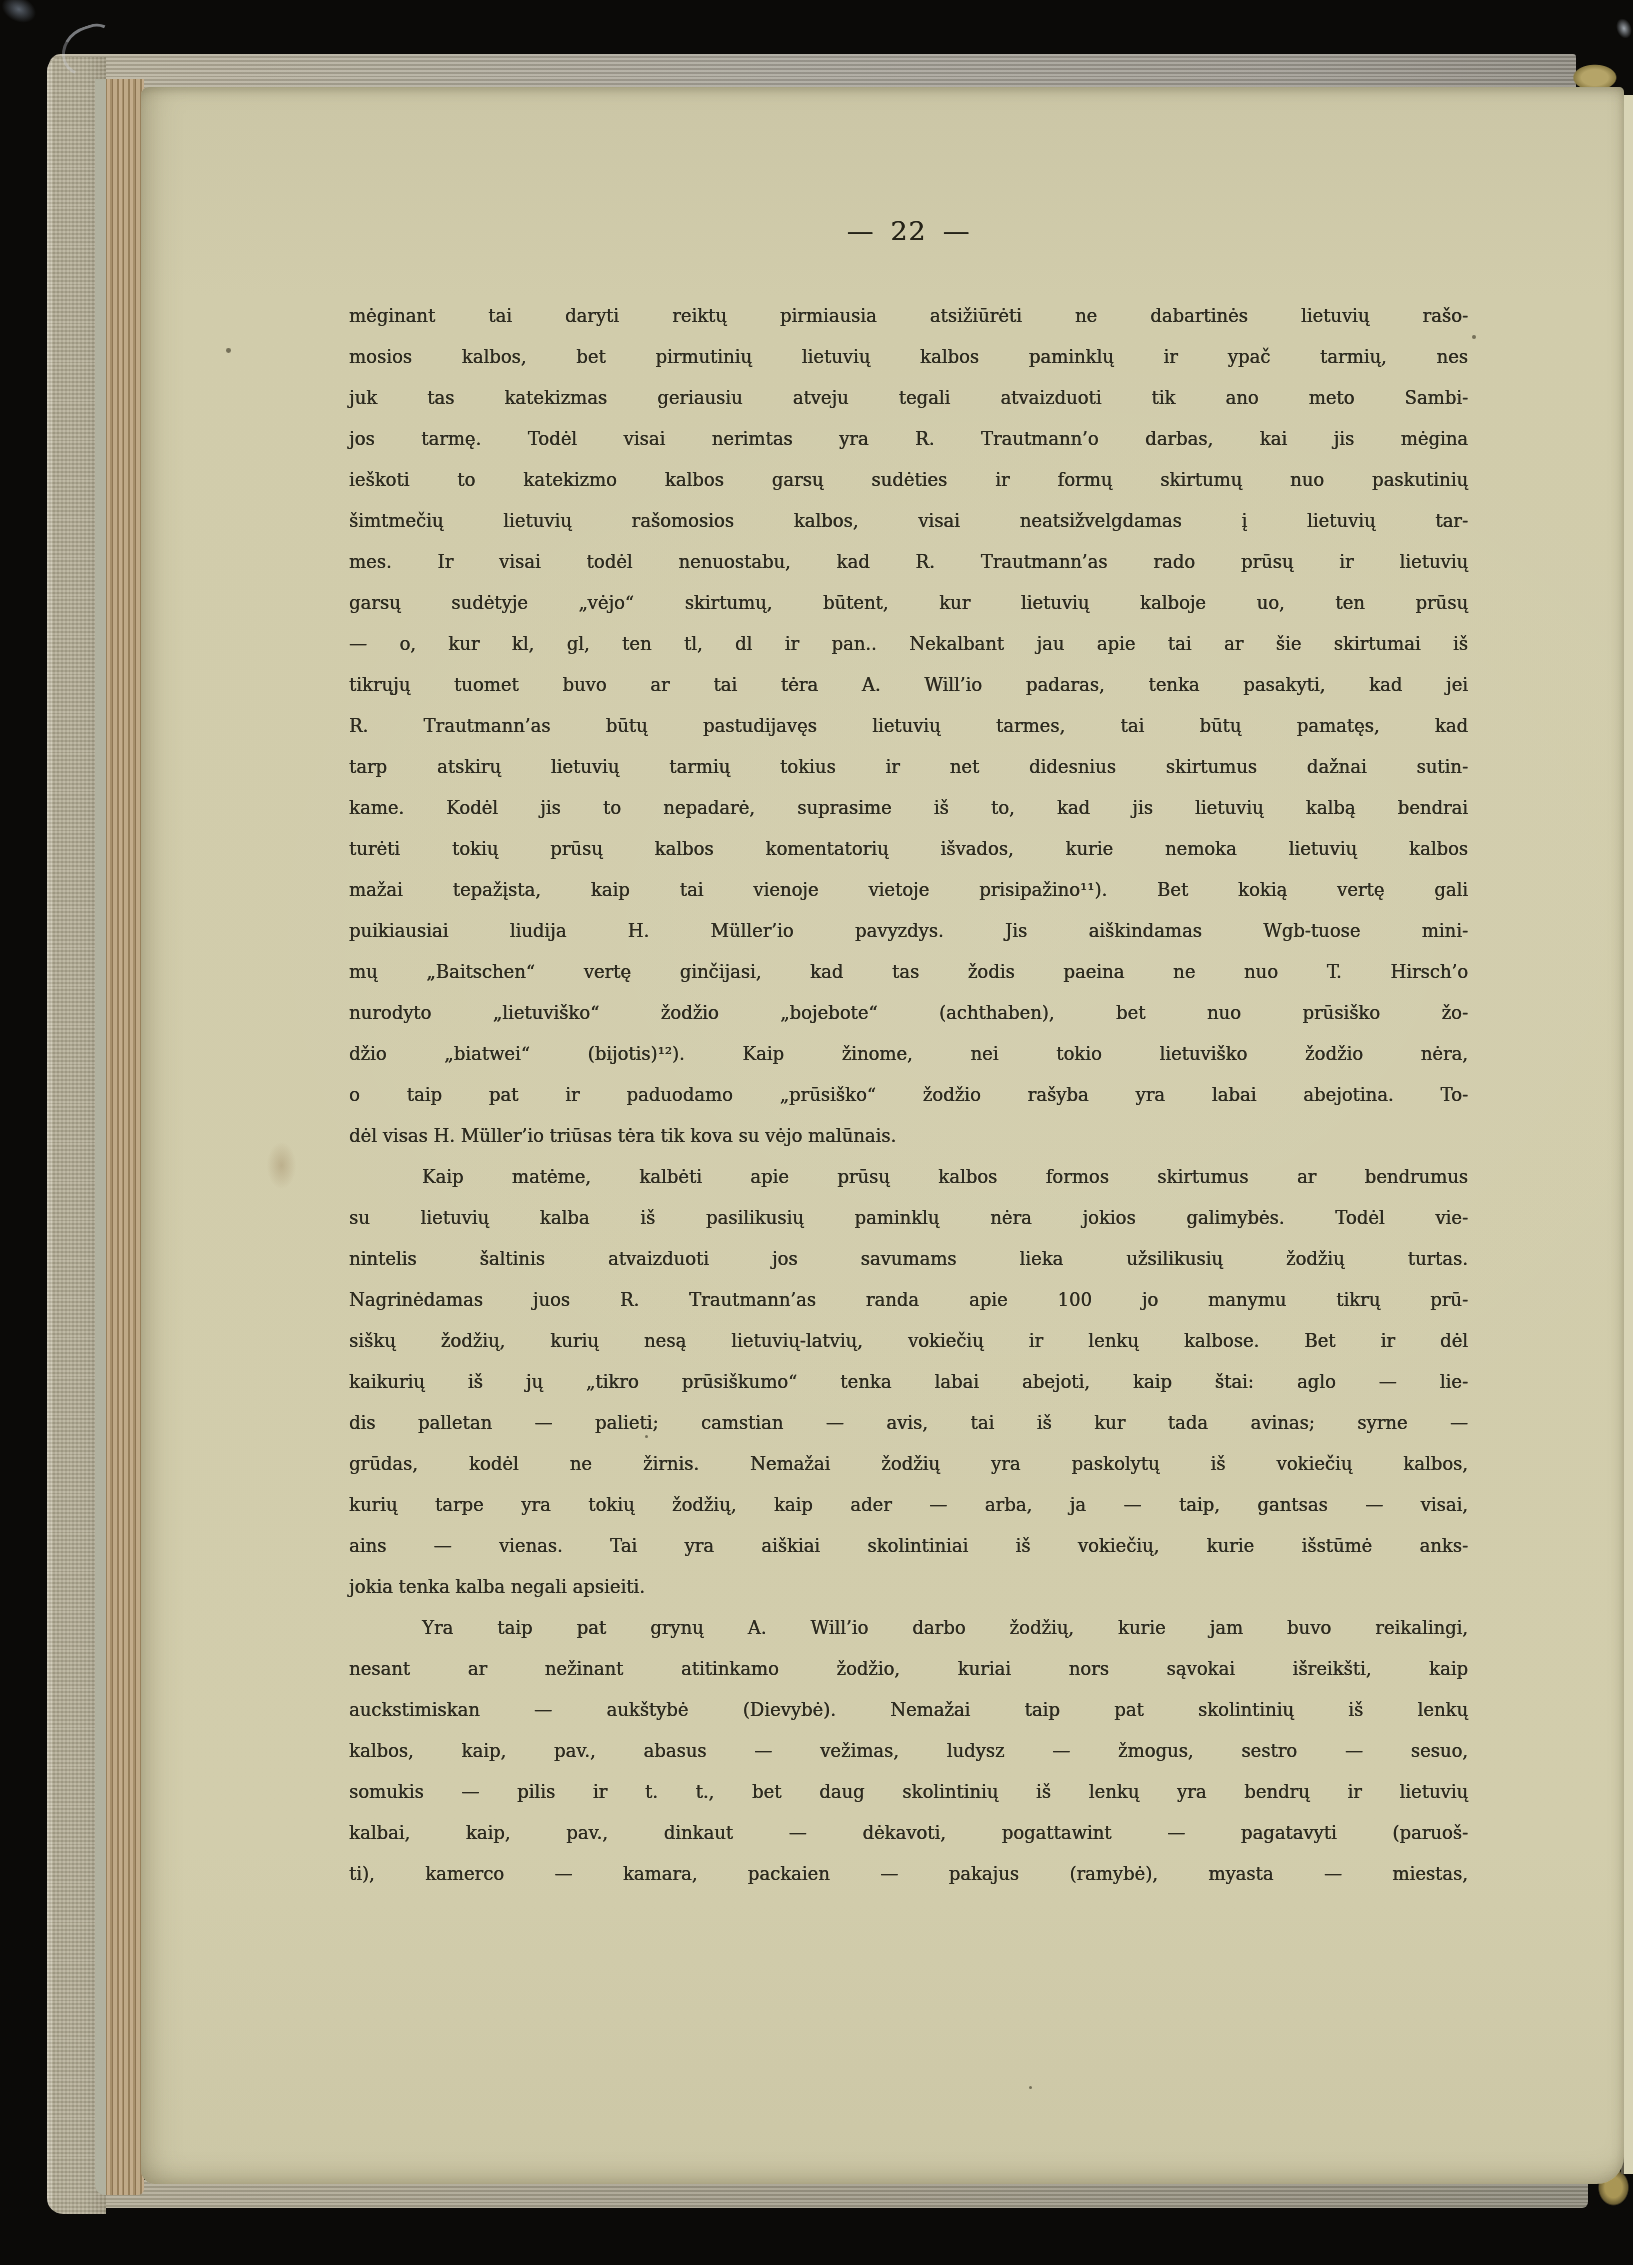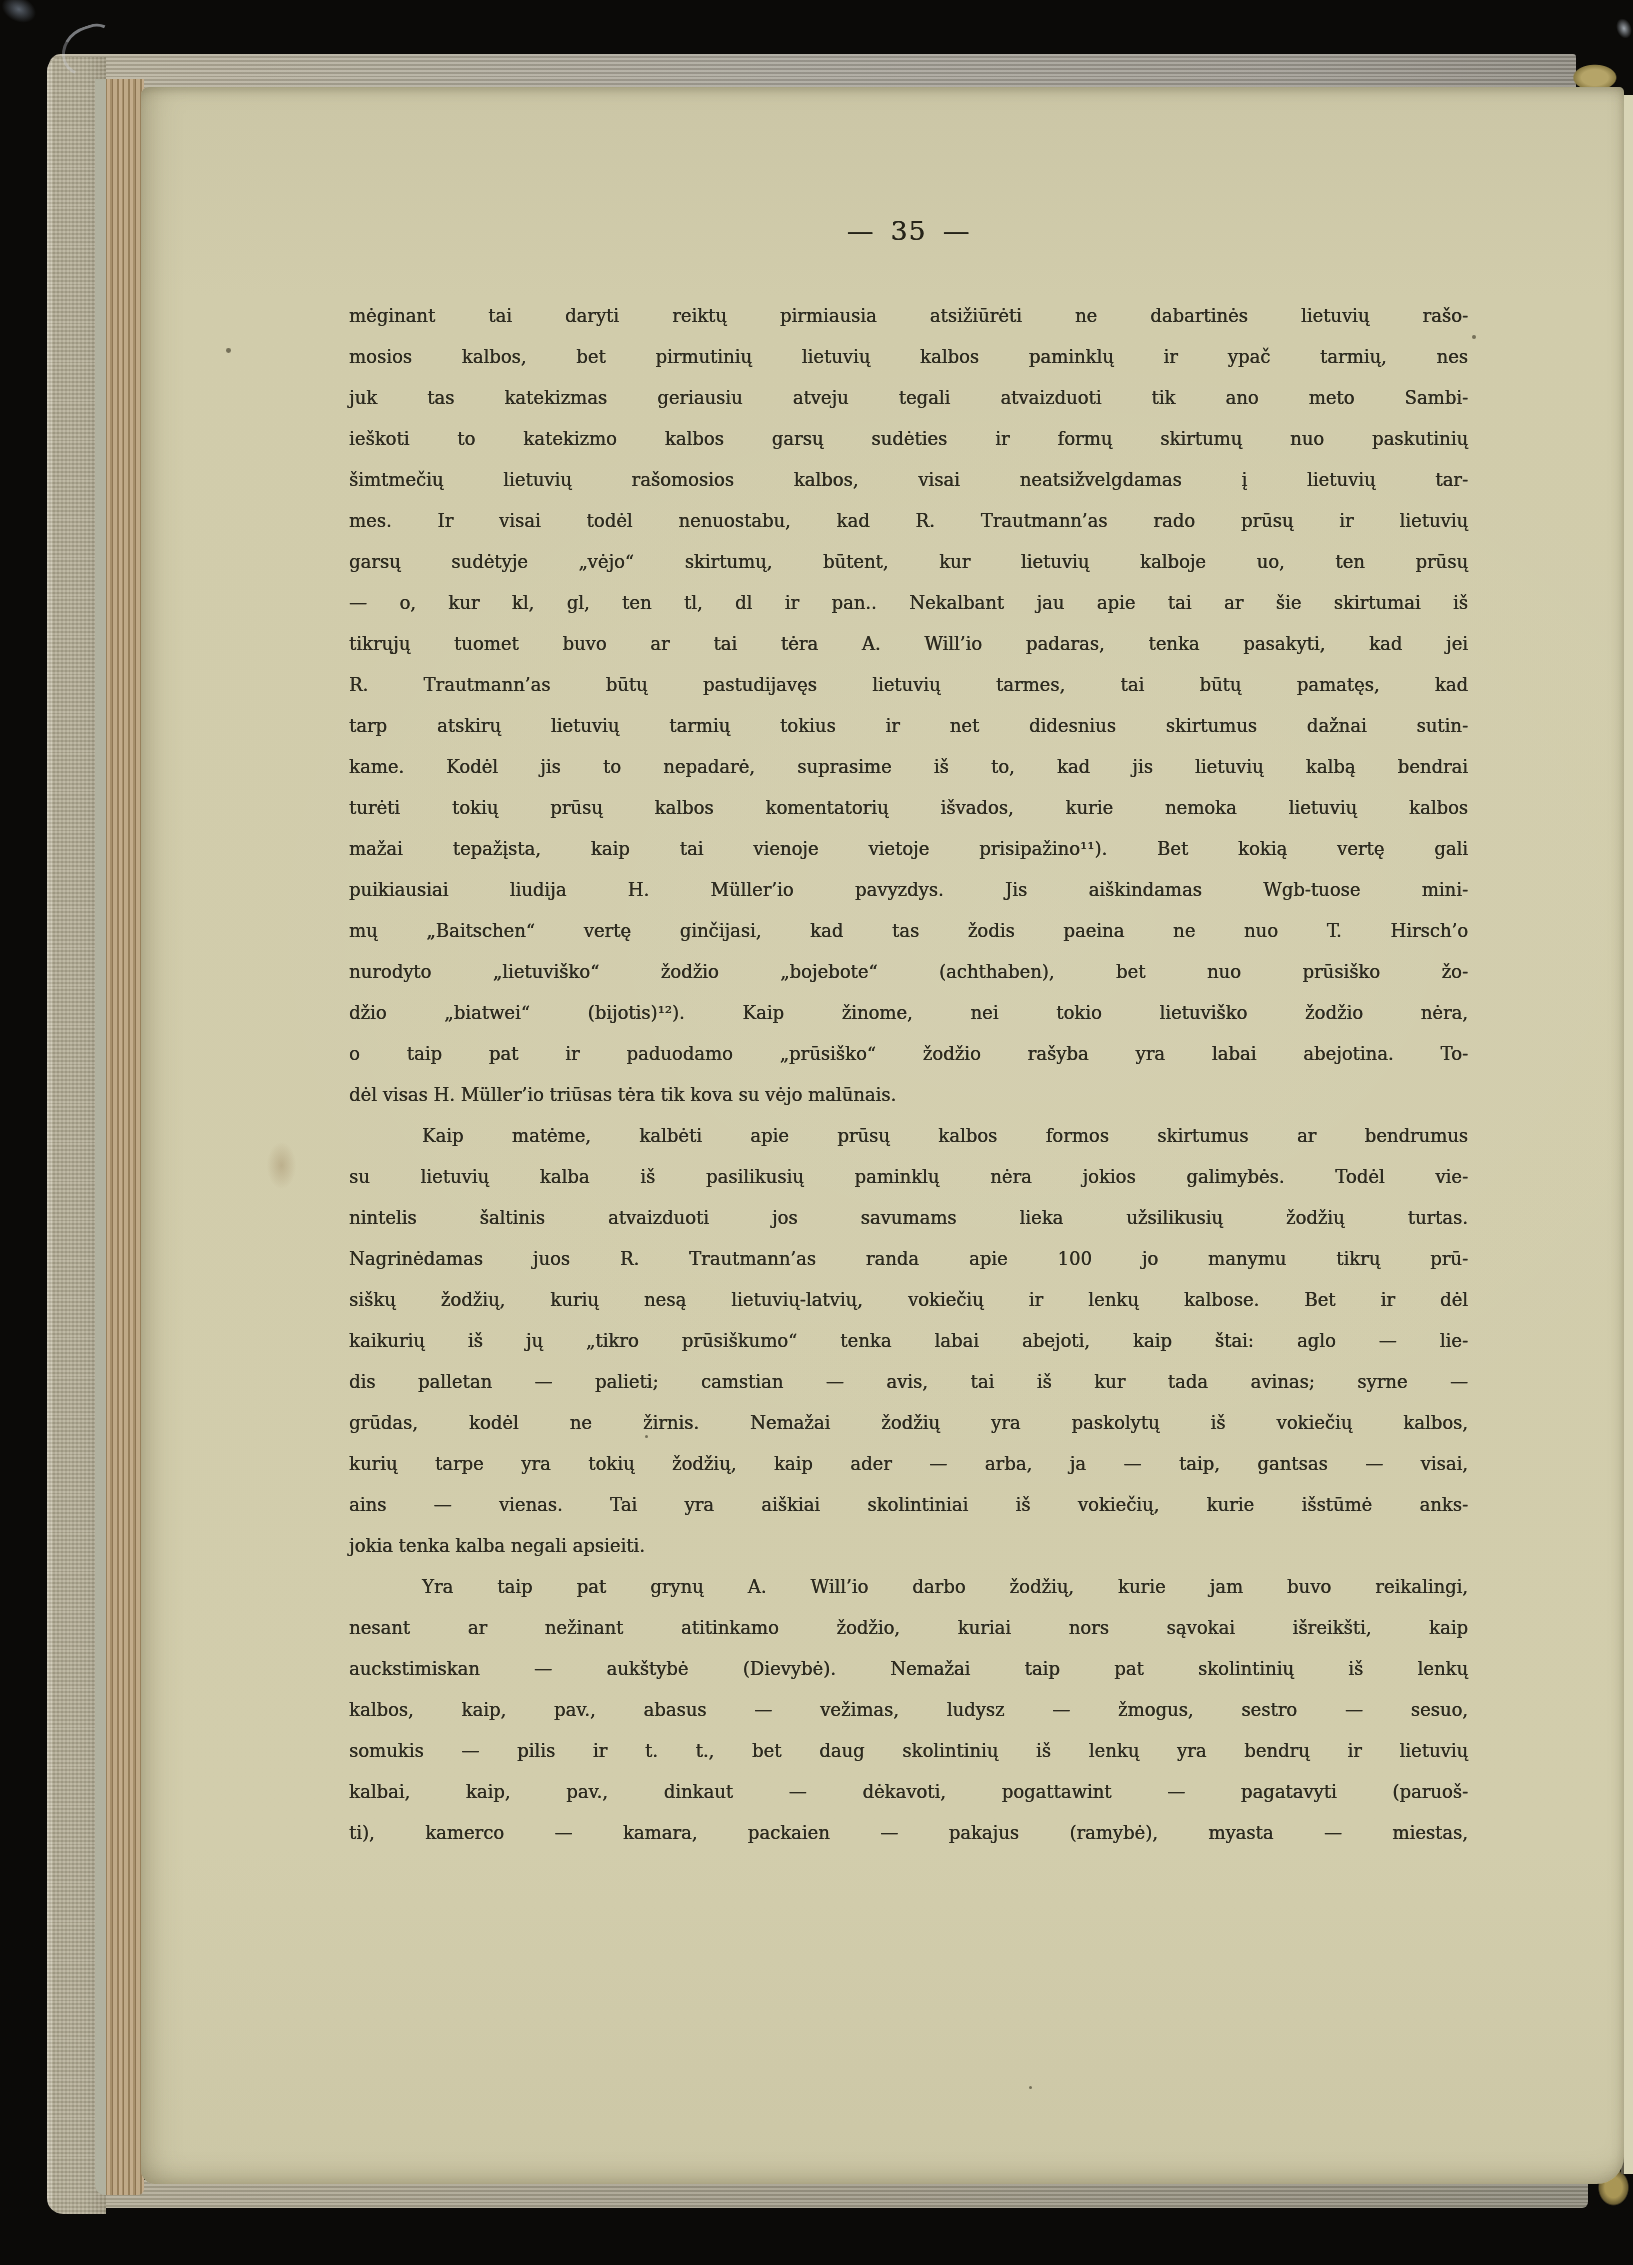--- a/index.html
+++ b/index.html
@@ -119,26 +119,27 @@
 
   <div class="page">
     <div class="stain"></div>
   </div>
 
   <div class="speck" style="left:226px;top:348px;width:4.9px;height:4.9px;"></div>
   <div class="speck" style="left:1472px;top:335px;width:3.9px;height:3.9px;"></div>
   <div class="speck" style="left:645px;top:1435px;width:3px;height:3px;"></div>
   <div class="speck" style="left:1029px;top:2086px;width:3px;height:3px;"></div>
 
-  <div class="page-number">— 35 —</div>
+  <div class="page-number">— 22 —</div>
   <div class="page-text">
       <div>
         <div class="tline">mėginant tai daryti reiktų pirmiausia atsižiūrėti ne dabartinės lietuvių rašo-</div>
         <div class="tline">mosios kalbos, bet pirmutinių lietuvių kalbos paminklų ir ypač tarmių, nes</div>
         <div class="tline">juk tas katekizmas geriausiu atveju tegali atvaizduoti tik ano meto Sambi-</div>
+        <div class="tline">jos tarmę. Todėl visai nerimtas yra R. Trautmann’o darbas, kai jis mėgina</div>
         <div class="tline">ieškoti to katekizmo kalbos garsų sudėties ir formų skirtumų nuo paskutinių</div>
         <div class="tline">šimtmečių lietuvių rašomosios kalbos, visai neatsižvelgdamas į lietuvių tar-</div>
         <div class="tline">mes. Ir visai todėl nenuostabu, kad R. Trautmann’as rado prūsų ir lietuvių</div>
         <div class="tline">garsų sudėtyje „vėjo“ skirtumų, būtent, kur lietuvių kalboje uo, ten prūsų</div>
         <div class="tline">— o, kur kl, gl, ten tl, dl ir pan.. Nekalbant jau apie tai ar šie skirtumai iš</div>
         <div class="tline">tikrųjų tuomet buvo ar tai tėra A. Will’io padaras, tenka pasakyti, kad jei</div>
         <div class="tline">R. Trautmann’as būtų pastudijavęs lietuvių tarmes, tai būtų pamatęs, kad</div>
         <div class="tline">tarp atskirų lietuvių tarmių tokius ir net didesnius skirtumus dažnai sutin-</div>
         <div class="tline">kame. Kodėl jis to nepadarė, suprasime iš to, kad jis lietuvių kalbą bendrai</div>
         <div class="tline">turėti tokių prūsų kalbos komentatorių išvados, kurie nemoka lietuvių kalbos</div>

